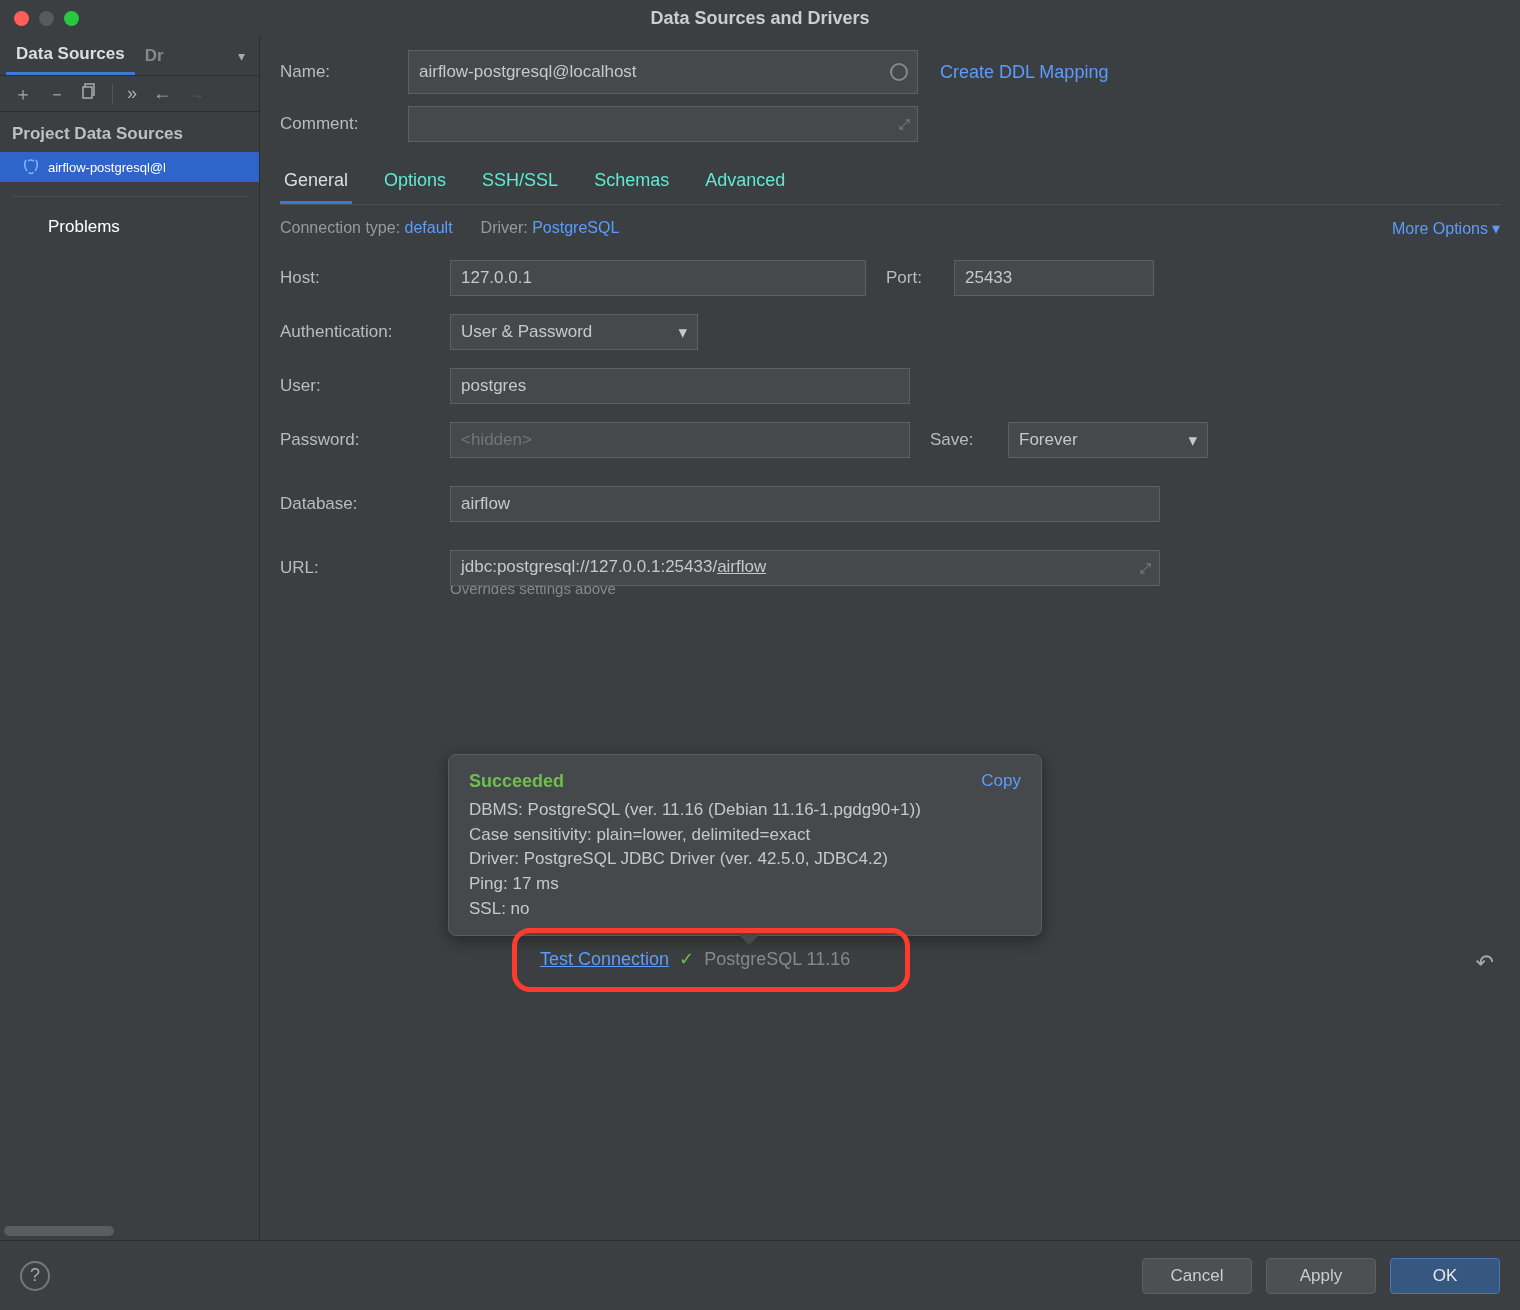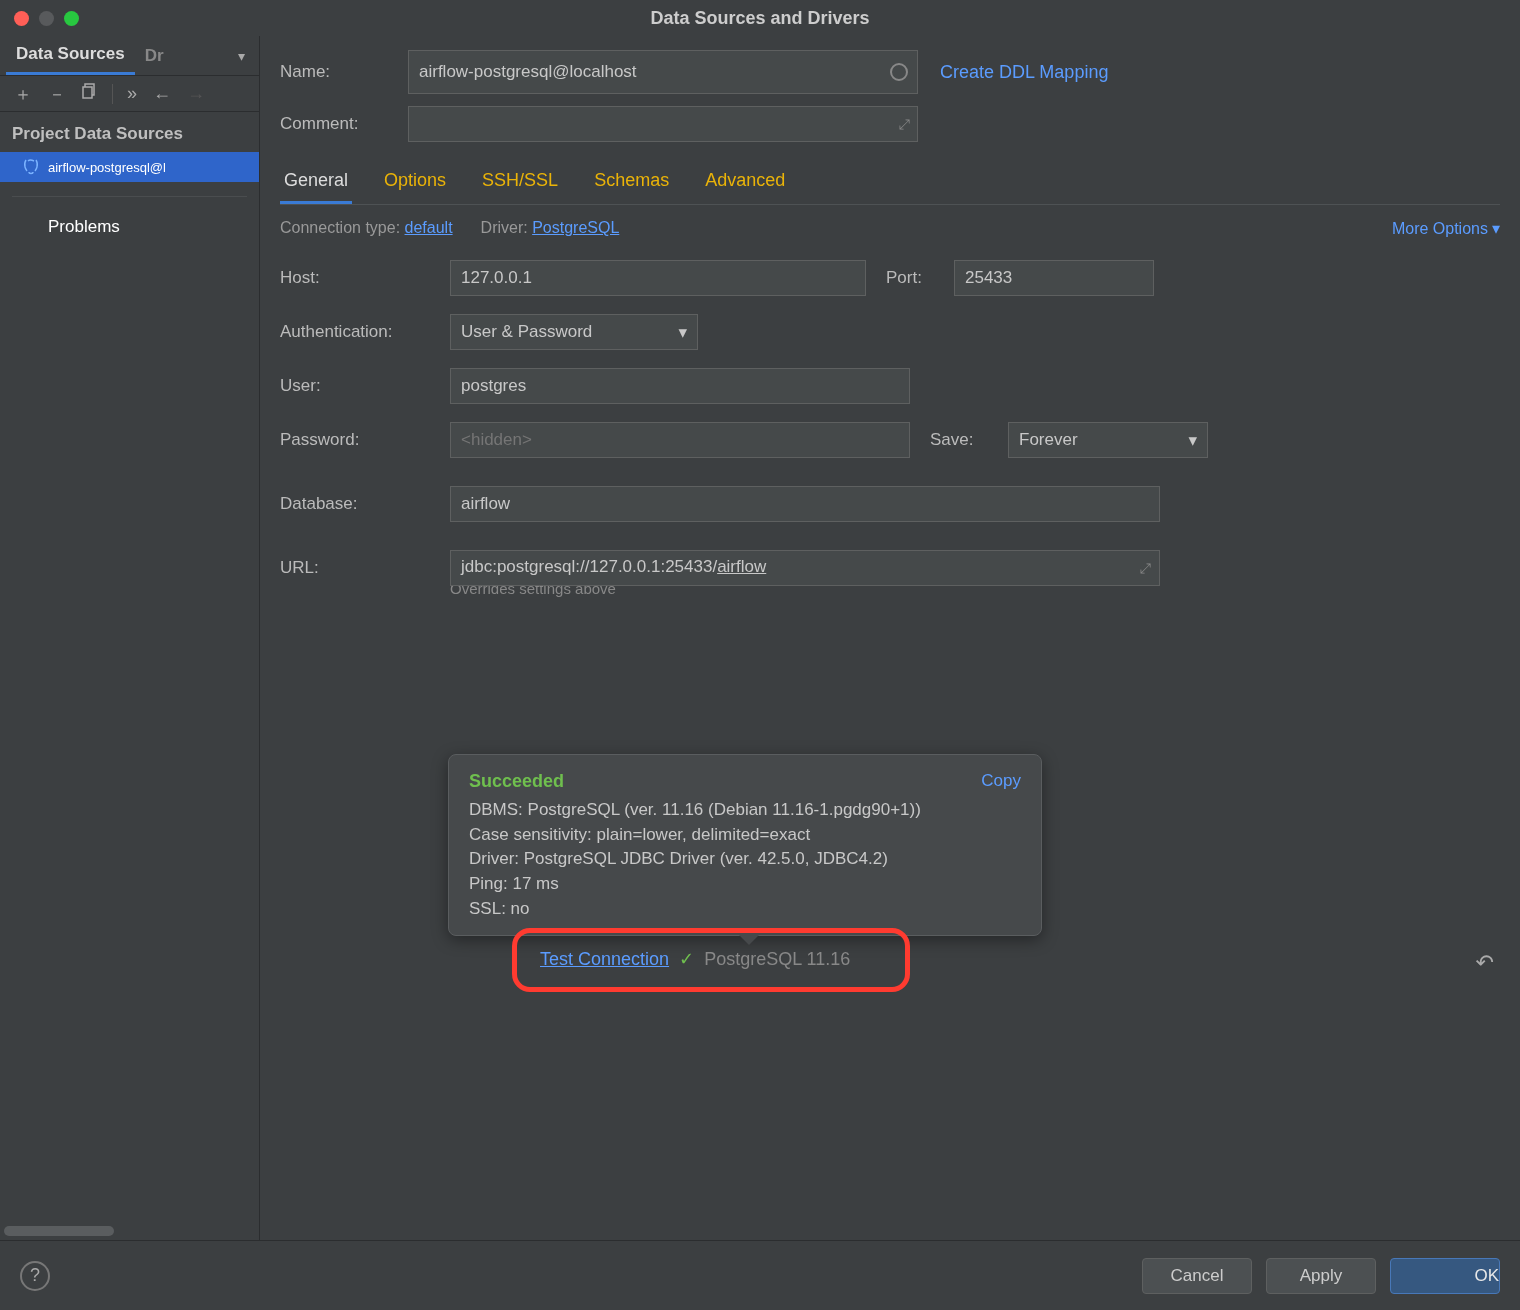--- a/index.html
+++ b/index.html
@@ -39,26 +39,26 @@
   .form-row { display: flex; align-items: center; margin-bottom: 12px; }
   .form-label { width: 128px; color: #bbb; font-size: 17px; }
   .text-input { background: #45494a; border: 1px solid #5e6060; color: #c8c8c8; padding: 6px 10px; font-size: 17px; outline: none; }
   .name-input { width: 510px; height: 44px; position: relative; }
   .name-circle { position: absolute; right: 10px; top: 50%; transform: translateY(-50%); width: 18px; height: 18px; border: 2px solid #888; border-radius: 50%; }
   .link-blue { color: #5b9cff; font-size: 18px; cursor: pointer; margin-left: 22px; }
   .comment-input { width: 510px; height: 36px; position: relative; }
   .expand-icon { position: absolute; right: 8px; top: 50%; transform: translateY(-50%); color: #888; font-size: 14px; }
   
   .tabs { display: flex; gap: 28px; border-bottom: 1px solid #4e5254; margin-top: 18px; margin-bottom: 14px; }
-  .tab { padding: 10px 4px; color: #eab308; font-size: 18px; cursor: pointer; }
+  .tab { padding: 10px 4px; color: #5eead4; font-size: 18px; cursor: pointer; }
   .tab.active { border-bottom: 3px solid #3a7bd5; color: #ddd; }
   
   .meta-row { display: flex; align-items: flex-start; font-size: 16px; color: #999; margin-bottom: 22px; }
   .meta-key { color: #999; }
-  .meta-val { color: #5b9cff; cursor: pointer; text-decoration: underline; }
+  .meta-val { color: #5b9cff; cursor: pointer; }
   .more-opts { margin-left: auto; color: #5b9cff; cursor: pointer; display: flex; align-items: center; gap: 4px; }
   
   .grid-row { display: flex; align-items: center; margin-bottom: 18px; }
   .grid-label { width: 170px; color: #bbb; font-size: 17px; }
   .grid-input { flex: 1; height: 36px; }
   .port-label { width: 68px; text-align: left; margin-left: 20px; color: #bbb; font-size: 17px; }
   .port-input { width: 200px; height: 36px; }
   .auth-select { width: 248px; height: 36px; display: flex; align-items: center; justify-content: space-between; padding: 12px 10px; }
   .user-input { width: 460px; height: 36px; }
   .pass-input { width: 460px; height: 36px; color: #888; }
@@ -83,21 +83,21 @@
   .ver-text { color: #888; font-size: 18px; }
   .test-highlight { position: absolute; left: 252px; top: 892px; width: 398px; height: 64px; border: 5px solid #ff3b30; border-radius: 18px; pointer-events: none; }
   
   .undo-btn { position: absolute; right: 26px; top: 914px; color: #aaa; font-size: 22px; cursor: pointer; }
   
   .scrollbar-stub { position: absolute; left: 4px; bottom: 74px; width: 110px; height: 10px; background: #5a5d5f; border-radius: 5px; }
   
   .footer { position: absolute; bottom: 0; left: 0; right: 0; height: 70px; border-top: 1px solid #2b2d2f; display: flex; align-items: center; justify-content: flex-end; gap: 14px; padding: 0 20px; background: #3c3f41; }
   .help-btn { position: absolute; left: 20px; width: 30px; height: 30px; border: 2px solid #777; border-radius: 50%; display: flex; align-items: center; justify-content: center; color: #aaa; font-size: 18px; cursor: pointer; }
   .btn { min-width: 110px; height: 36px; border: 1px solid #5e6060; background: #4c5052; color: #ccc; font-size: 17px; cursor: pointer; border-radius: 4px; }
-  .btn.primary { background: #365880; border-color: #4878b8; color: #e8e8e8; text-align: right; }
+  .btn.primary { background: #365880; border-color: #4878b8; color: #e8e8e8; }
 </style>
 </head>
 <body>
 
 <div class="titlebar">
   <div class="traffic-lights">
     <div class="tl red"></div>
     <div class="tl yellow"></div>
     <div class="tl green"></div>
   </div>

